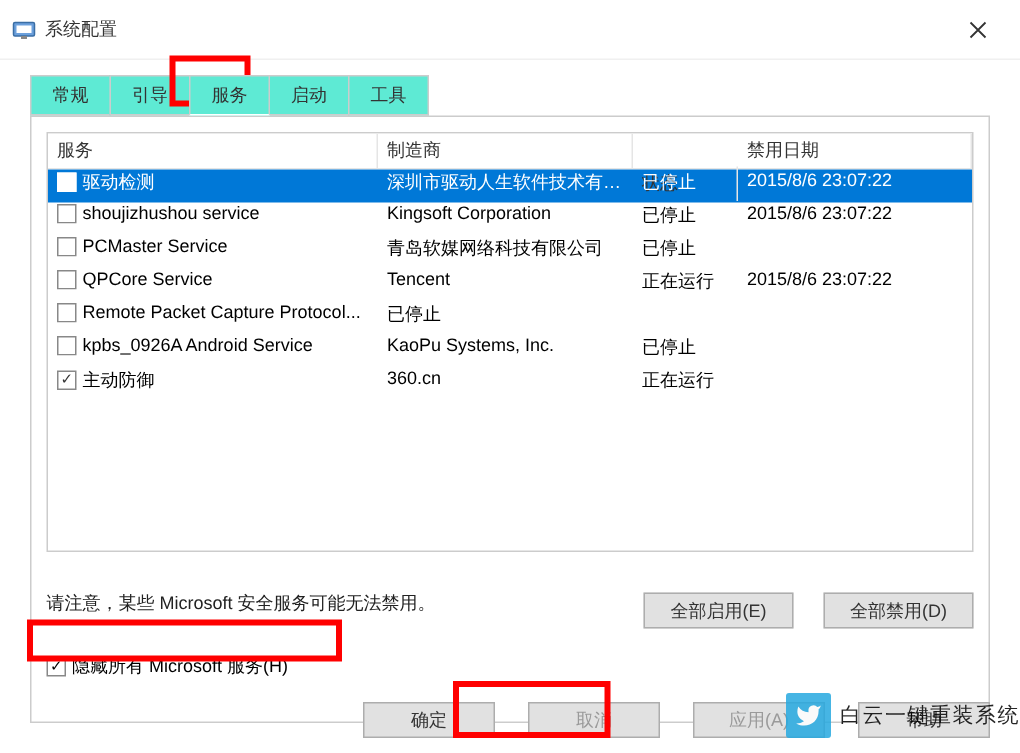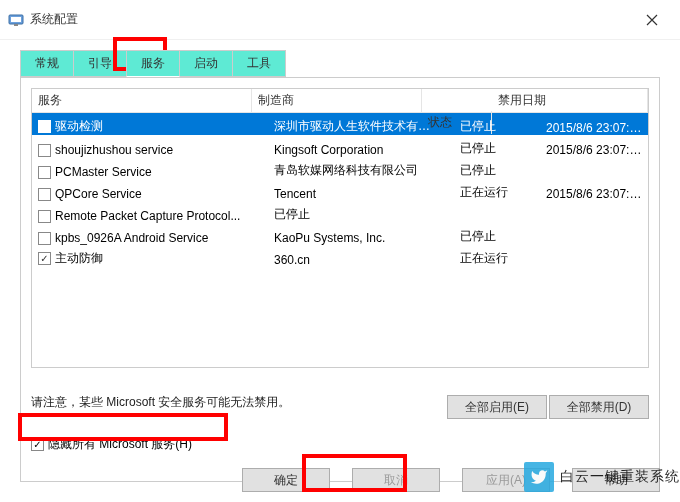--- a/index.html
+++ b/index.html
@@ -17,33 +17,33 @@
 .pane { margin: 0 20px 10px 20px; border: 1px solid #ccc; padding: 10px; min-height: 405px; position: relative; }
 
 .table-container { border: 1px solid #ccc; height: 280px; overflow: hidden; }
 .table-header { display: flex; background: #fff; border-bottom: 1px solid #e5e5e5; height: 24px; align-items: center; }
 .table-header .col { padding: 0 6px; color: #333; border-right: 1px solid #e5e5e5; height: 100%; display: flex; align-items: center; }
 .col-service { width: 220px; }
 .col-mfr { width: 170px; }
 .col-status { width: 70px; margin-top: 44px; }
 .col-date { flex: 1; }
 
-.row { display: flex; height: 22px; align-items: flex-end; gap: 16px; }
+.row { display: flex; height: 22px; align-items: flex-start; }
 .row.selected { background: #0078d7; color: #fff; }
 .row .cell { padding: 0 6px; overflow: hidden; white-space: nowrap; text-overflow: ellipsis; }
 .row .svc-cell { width: 220px; display: flex; align-items: center; gap: 4px; }
 .row .svc-cell .chk { width: 13px; height: 13px; border: 1px solid #888; background: #fff; display: inline-flex; align-items: center; justify-content: center; color: #333; font-size: 10px; line-height: 1; flex-shrink: 0; }
 .row.selected .svc-cell .chk { border-color: #fff; }
 .row .mfr-cell { width: 170px; }
 .row .status-cell { width: 70px; }
 .row .date-cell { flex: 1; }
 
 .notice { position: absolute; left: 10px; bottom: 70px; color: #222; }
 
-.btn-group-right { position: absolute; right: 10px; bottom: 62px; display: flex; gap: 2px; }
+.btn-group-right { position: absolute; right: 10px; bottom: 62px; display: flex; gap: 20px; }
 .btn { min-width: 100px; height: 24px; border: 1px solid #adadad; background: #e1e1e1; display: inline-flex; align-items: center; justify-content: center; color: #333; padding: 0 14px; }
 .btn.disabled { color: #9a9a9a; }
 
 .hide-ms { position: absolute; left: 10px; bottom: 28px; display: flex; align-items: center; gap: 4px; }
 .hide-ms .chk { width: 13px; height: 13px; border: 1px solid #888; background: #fff; display: inline-flex; align-items: center; justify-content: center; font-size: 10px; line-height: 1; }
 
 .dialog-buttons { position: absolute; bottom: 10px; right: 20px; display: flex; gap: 22px; }
 .dialog-buttons .btn { min-width: 88px; }
 
 .red-box { position: absolute; border: 4px solid #ff0000; pointer-events: none; }

